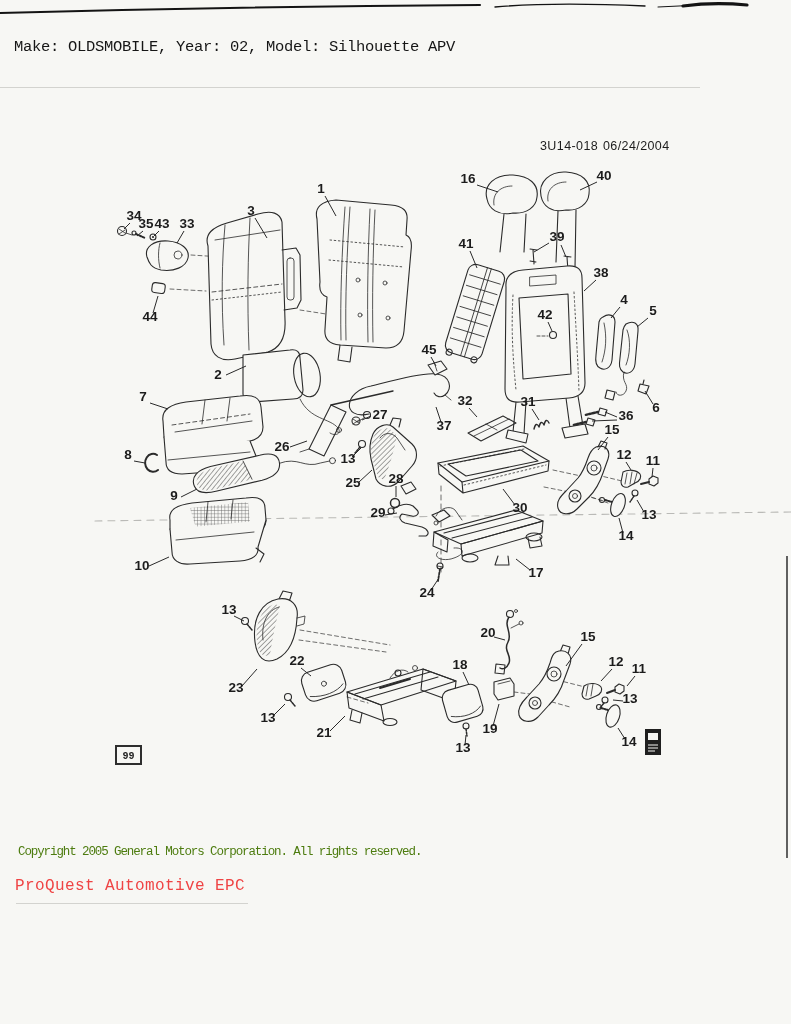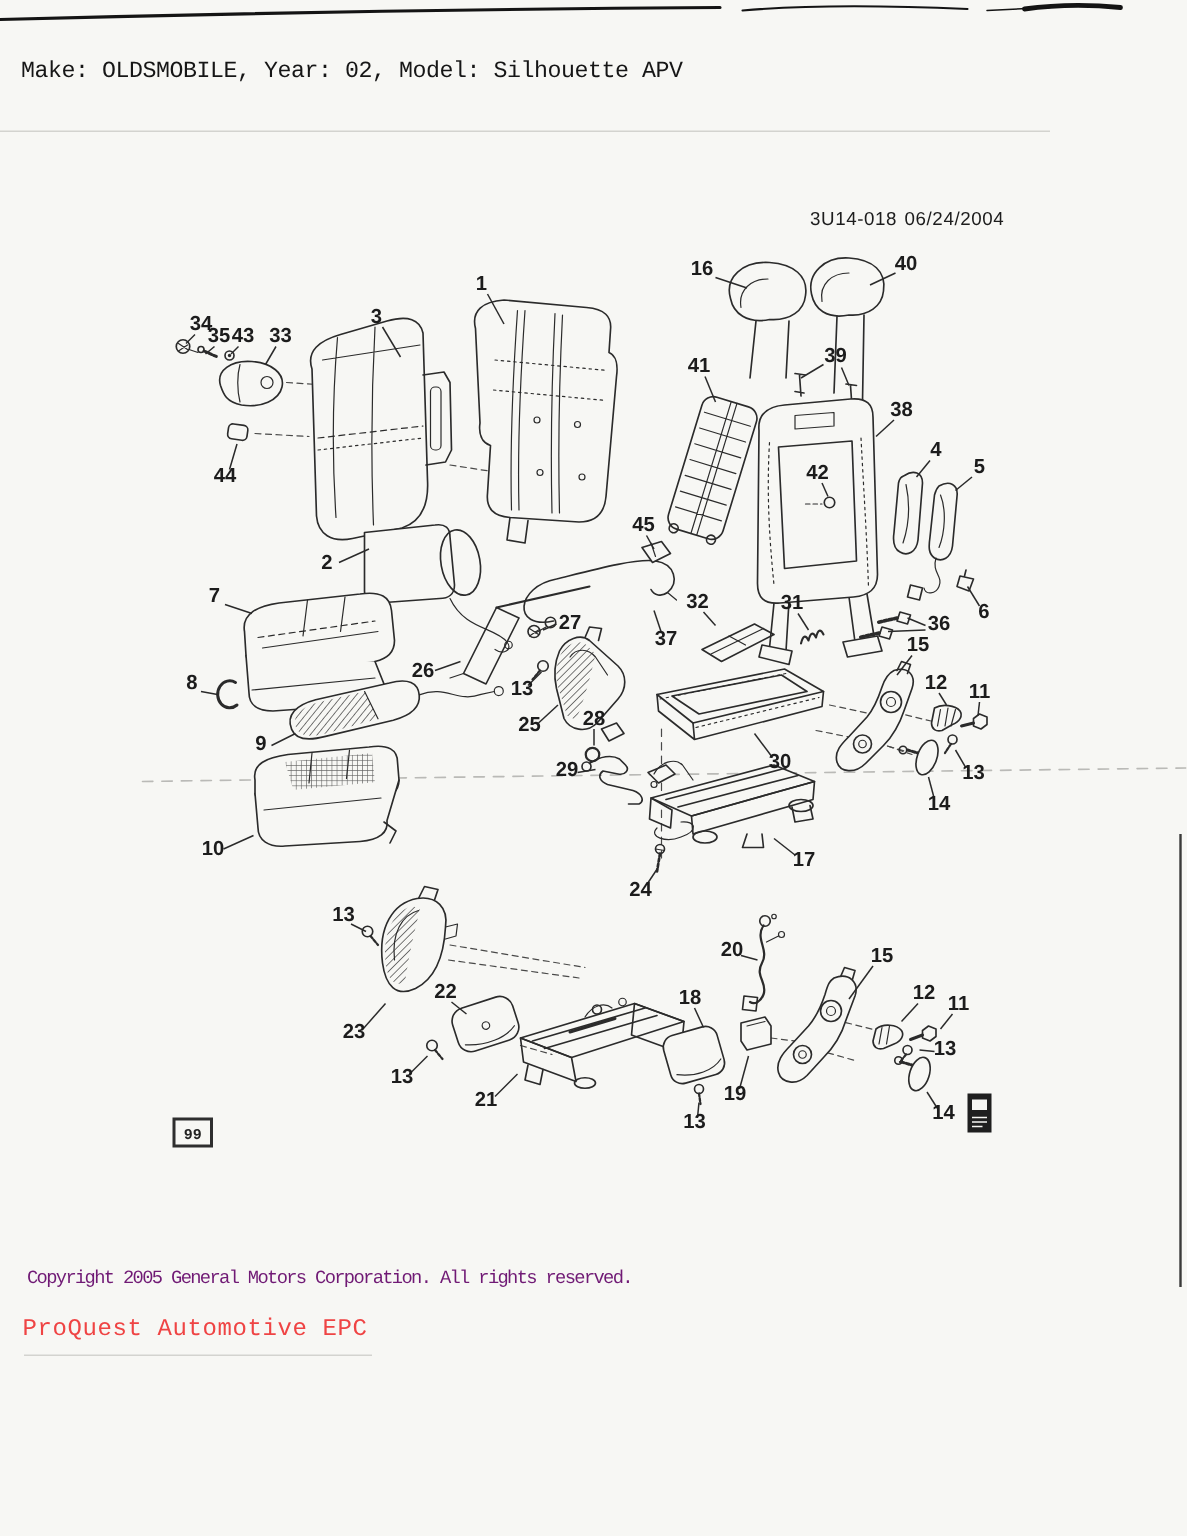--- a/index.html
+++ b/index.html
@@ -10,21 +10,21 @@
   }
   .sheet{position:absolute;inset:0;}
   .vehicle-info{
     position:absolute;left:14px;top:38px;
     font-size:15.5px;letter-spacing:-0.3px;white-space:pre;
     color:#161616;
   }
   .hdr-rule{position:absolute;left:0;top:87px;width:700px;height:1px;background:#c9c9c5;opacity:.8;}
   .copyright{
     position:absolute;left:18px;top:845px;
-    font-size:12.5px;letter-spacing:-1.1px;white-space:pre;color:#701a75;
+    font-size:12.5px;letter-spacing:-1.1px;white-space:pre;color:#4d7c0f;
   }
   .app-name{
     position:absolute;left:15px;top:877px;
     font-size:16px;letter-spacing:.4px;white-space:pre;color:#ef4444;
   }
   .footer-smudge{position:absolute;left:16px;top:903px;width:232px;height:1px;background:#d3d3cf;}
   svg.diagram{position:absolute;left:0;top:0;}
   
   .ln{stroke:#2b2b2b;fill:none;stroke-width:1.1;stroke-linejoin:round;stroke-linecap:round;}
   .fw{fill:#f7f7f4;}

